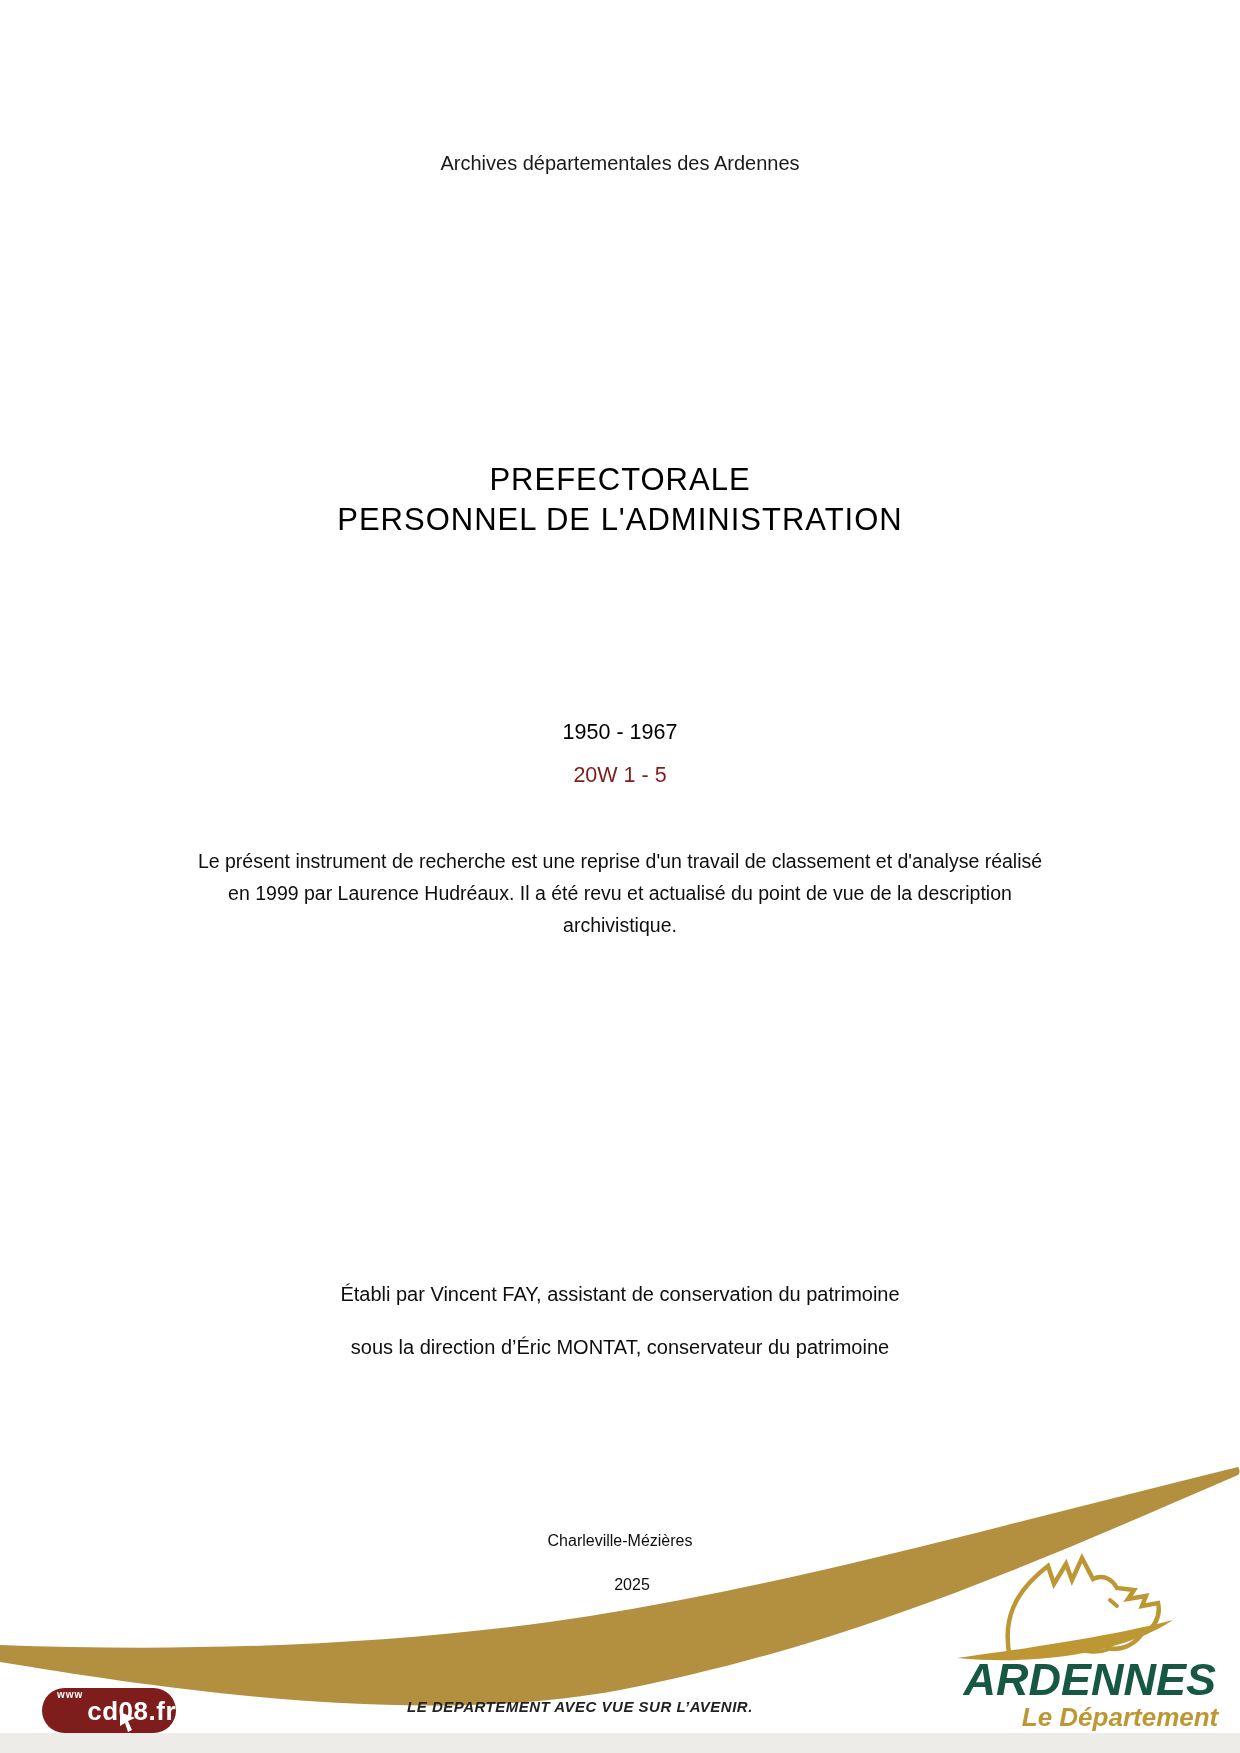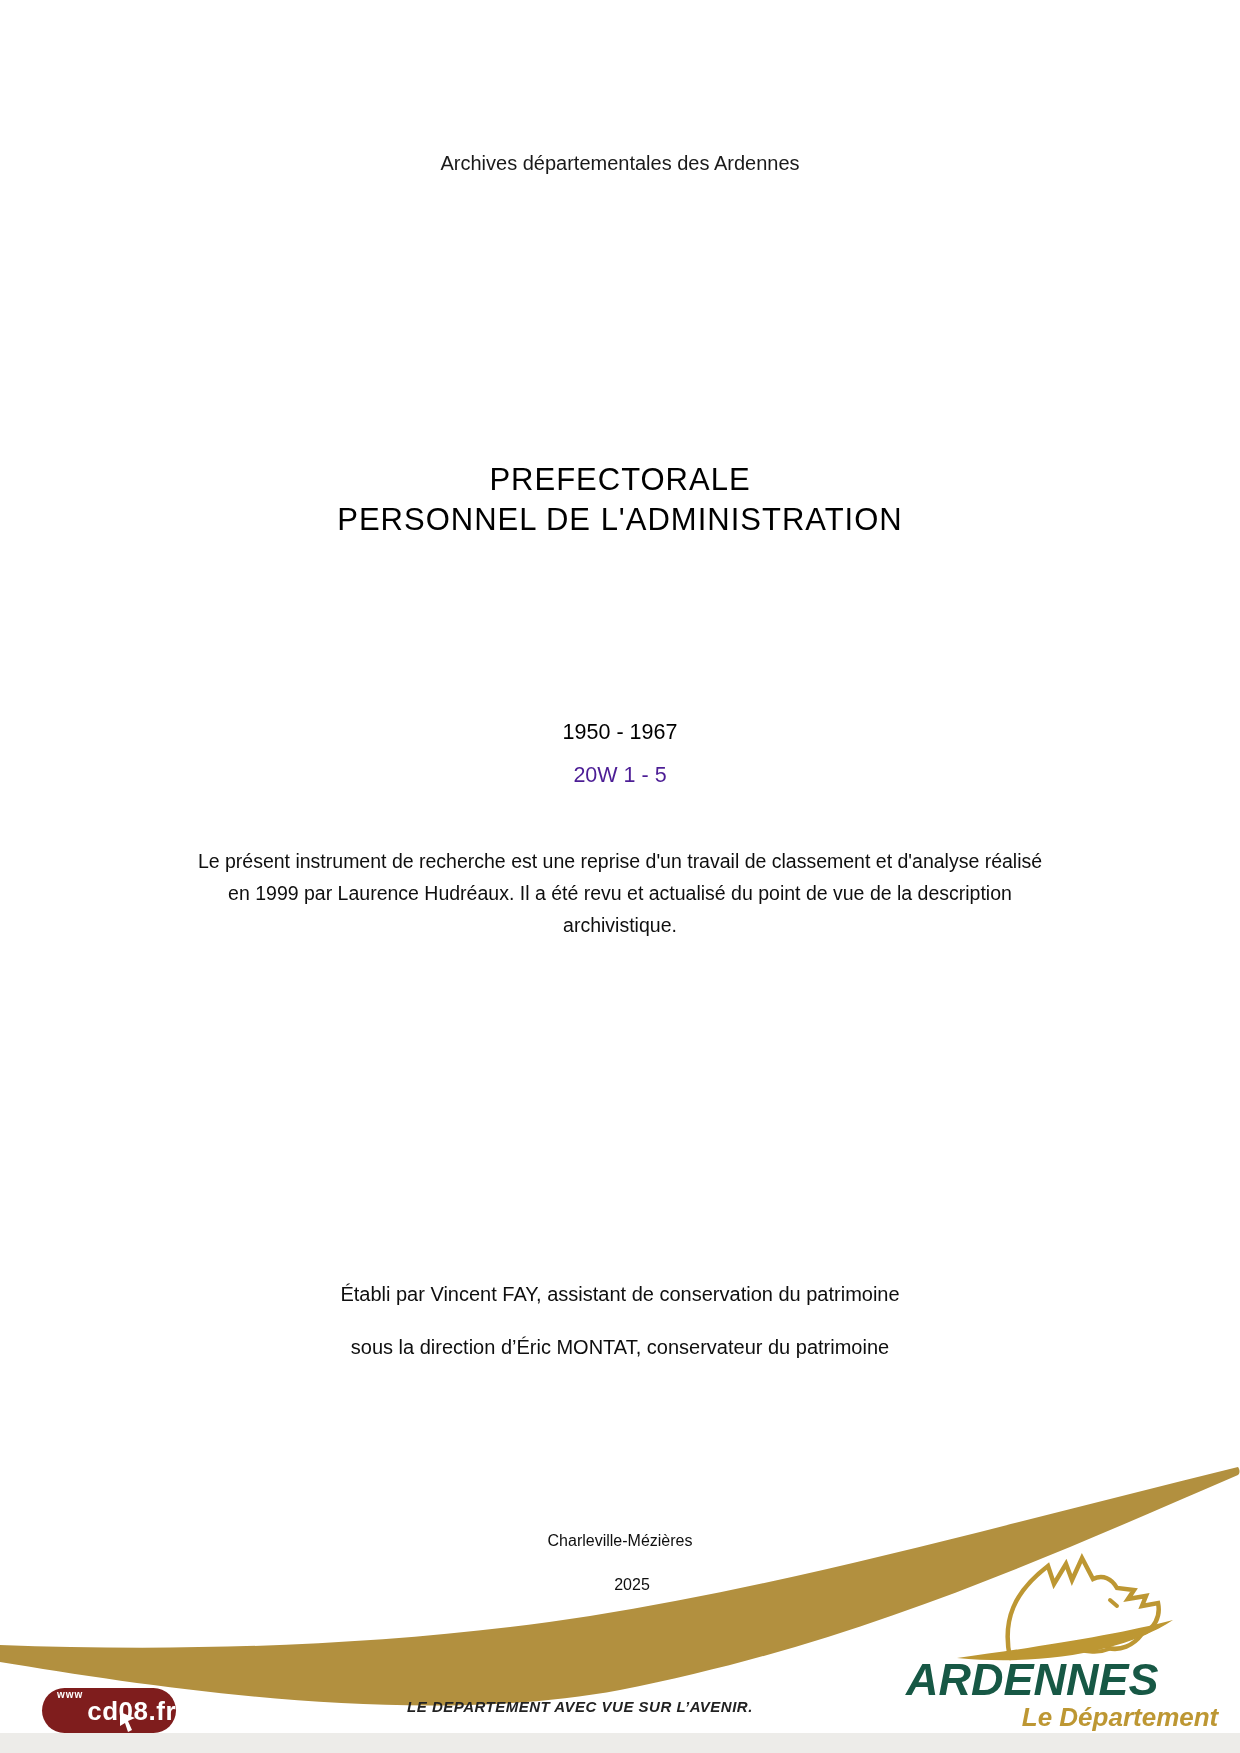--- a/index.html
+++ b/index.html
@@ -4,41 +4,41 @@
 <style>
   html,body{margin:0;padding:0;background:#ffffff;}
   body{font-family:"Liberation Sans", sans-serif;color:#111;}
   .page{position:relative;width:1240px;height:1753px;background:#ffffff;overflow:hidden;margin:0 auto;}
   .abs{position:absolute;}
   .center{left:0;right:0;text-align:center;}
 
   .institution{top:150px;font-size:20px;line-height:26px;color:#1a1a1a;}
   .doc-title{top:460px;font-size:31px;line-height:40px;letter-spacing:1px;color:#000;}
   .date-range{top:719px;font-size:21.5px;line-height:27px;color:#000;}
-  .reference{top:762px;font-size:21.5px;line-height:27px;color:#4c1d95;}
+  .reference{top:762px;font-size:21.5px;line-height:27px;color:#7f1d1d;}
   .note{top:845px;left:190px;width:860px;font-size:19.5px;line-height:32px;text-align:center;color:#0f0f0f;}
   .author1{top:1281px;font-size:20px;line-height:26px;color:#0f0f0f;}
   .author2{top:1334px;font-size:20px;line-height:26px;color:#0f0f0f;}
   .place{top:1530px;font-size:16px;line-height:21px;color:#0f0f0f;}
   .year{top:1574px;font-size:16px;line-height:21px;color:#0f0f0f;padding-left:24px;}
 
   .swoosh-svg{left:0;top:1440px;width:1240px;height:313px;display:block;}
 
   
   .bottom-strip{left:0;bottom:0;width:100%;height:20px;background:#EDECE9;}
 
   .cd08{left:42px;top:1688px;width:134px;height:45px;background:#7f1d1d;border-radius:23px;}
   .cd08 .www{position:absolute;left:15px;top:1px;font-size:10px;font-weight:bold;color:#fff;letter-spacing:1px;}
   .cd08 .site{position:absolute;left:0;right:0;top:0;text-align:right;font-size:26px;font-weight:bold;color:#fff;line-height:46px;letter-spacing:0.5px;}
   .cd08 .cursor{position:absolute;left:78px;top:24px;}
 
   .slogan{left:240px;top:1698px;width:680px;text-align:center;font-size:15px;font-weight:bold;font-style:italic;color:#222;letter-spacing:0.5px;}
 
   .ardennes{left:820px;top:1500px;width:420px;height:253px;}
-  .ardennes .brand{position:absolute;left:86px;top:156px;width:310px;text-align:left;font-size:45px;font-weight:bold;font-style:italic;color:#175845;line-height:48px;letter-spacing:0px;}
+  .ardennes .brand{position:absolute;left:86px;top:156px;width:310px;text-align:right;font-size:45px;font-weight:bold;font-style:italic;color:#175845;line-height:48px;letter-spacing:0px;}
   .ardennes .brand-sub{position:absolute;left:200px;top:202px;width:200px;text-align:center;font-size:26px;font-weight:bold;font-style:italic;color:#BD9733;line-height:30px;}
   .boar-svg{position:absolute;left:0;top:0;width:420px;height:253px;}
 </style>
 </head>
 <body>
 
 <div class="page">
 
   <div class="abs center institution">Archives départementales des Ardennes</div>
 

